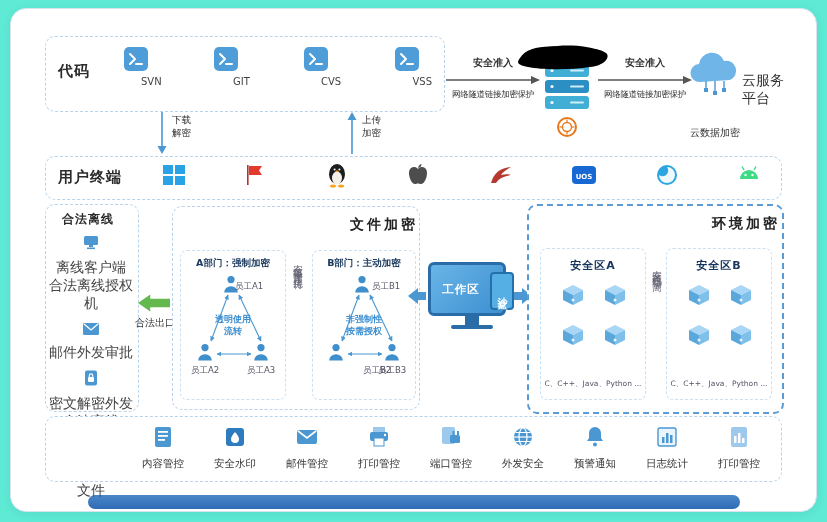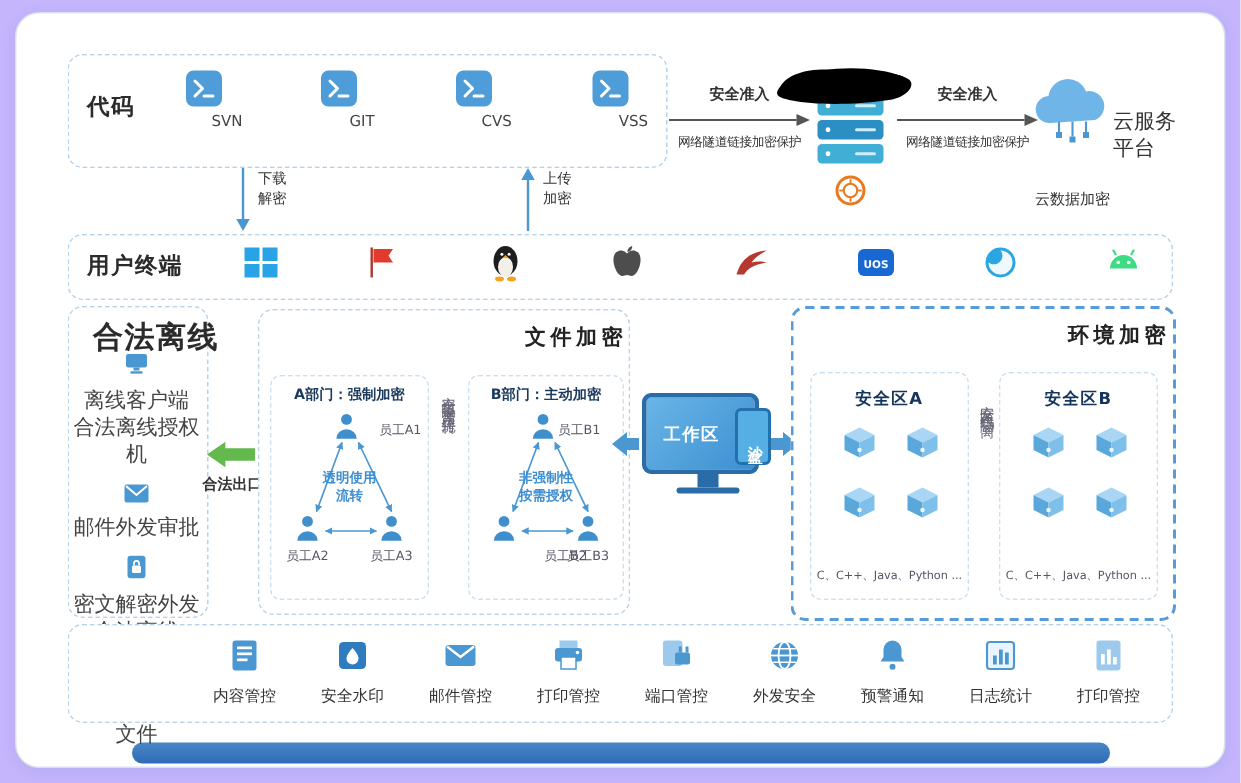--- a/index.html
+++ b/index.html
@@ -1,16 +1,16 @@
 <!DOCTYPE html>
 <html><head>
 <meta charset="utf-8">
 <style>
   html,body{margin:0;padding:0;background:#e8eef7;font-family:"DejaVu Sans","Liberation Sans",sans-serif;}
-  #canvas{position:relative;width:827px;height:522px;background:#c4b5fd;overflow:hidden;}
+  #canvas{position:relative;width:827px;height:522px;background:#5eead4;overflow:hidden;}
   .abs{position:absolute;}
   .card{position:absolute;left:10px;top:8px;width:805px;height:502px;background:#fff;border:1px solid #d9e2ee;border-radius:16px;box-shadow:0 2px 10px rgba(30,60,110,.08);}
   .dashbox{position:absolute;border:1.5px dashed #b7d3ec;border-radius:10px;background:#fff;}
   .dashbox-inner{position:absolute;border:1.2px dashed #c9dff2;border-radius:7px;background:#fff;}
   .sec-title{font-weight:bold;color:#2b2b2b;font-size:15px;letter-spacing:1px;}
   .panel-title{font-weight:bold;color:#222;font-size:14px;letter-spacing:3px;text-align:right;}
   .small-label{font-size:10px;color:#444;text-align:center;margin-left:31px;}
   .pre{white-space:pre-line;}
   .vtext{writing-mode:vertical-rl;letter-spacing:2px;color:#667;font-size:9.5px;}
   .link-t1{font-size:10px;font-weight:bold;color:#333;text-align:center;}
@@ -201,21 +201,21 @@
     <span><svg width="26" height="24" viewBox="0 0 26 24">
           <path d="M4,16 a9,9 0 0 1 18,0 z" fill="#3ddc84"></path>
           <line x1="8" y1="7" x2="6" y2="3.5" stroke="#3ddc84" stroke-width="1.5"></line>
           <line x1="18" y1="7" x2="20" y2="3.5" stroke="#3ddc84" stroke-width="1.5"></line>
           <circle cx="9.5" cy="12" r="1.2" fill="#fff"></circle>
           <circle cx="16.5" cy="12" r="1.2" fill="#fff"></circle>
         </svg></span>
   </div>
 
   <div class="dashbox" style="left:45px;top:204px;width:92px;height:206px;"></div>
-  <div class="abs sec-title" style="left:62px;top:211px;font-size:20px;">合法离线</div>
+  <div class="abs sec-title" style="left:62px;top:211px;font-size:12px;">合法离线</div>
   <div class="abs" style="left:49px;top:234px;width:84px;display:flex;flex-direction:column;align-items:center;gap:8px;">
     <div class="offline-item">
       <span><svg width="18" height="17" viewBox="0 0 18 17">
             <rect x="2" y="2" width="14" height="9" rx="1.5" fill="#4a97d2"></rect>
             <rect x="7" y="11" width="4" height="2" fill="#4a97d2"></rect>
             <rect x="5" y="13.5" width="8" height="1.6" fill="#4a97d2"></rect>
           </svg></span>
       <div class="offline-label pre">离线客户端
 合法离线授权机</div>
     </div>
@@ -244,21 +244,21 @@
           </svg></span>
       <div class="offline-label pre">制作外发云盒文件</div>
     </div>
   </div>
 
   <span class="abs" style="left:138px;top:294px;">
     <svg width="32" height="18" viewBox="0 0 34 18">
         <polygon points="0,9 13,0 13,4.5 34,4.5 34,13.5 13,13.5 13,18" fill="#63b94d"></polygon>
       </svg>
   </span>
-  <div class="abs" style="left:132px;top:316px;width:46px;font-size:10px;font-weight:700;color:#333;text-align:center;">合法出口</div>
+  <div class="abs" style="left:132px;top:316px;width:46px;font-size:10px;font-weight:400;color:#333;text-align:center;">合法出口</div>
 
   <div class="dashbox" style="left:172px;top:206px;width:246px;height:202px;"></div>
   <div class="abs panel-title" style="left:172px;top:216px;width:246px;">文件加密</div>
 
   <div class="dashbox-inner" style="left:180px;top:250px;width:104px;height:148px;">
     <svg width="104" height="148" viewBox="0 0 104 148" style="position:absolute;left:0;top:0;">
       <defs>
           <marker id="mA" viewBox="0 0 10 10" refX="9" refY="5" markerWidth="4.5" markerHeight="4.5" orient="auto-start-reverse">
             <path d="M0,0 L10,5 L0,10 z" fill="#4a97d2"></path>
           </marker>
@@ -267,21 +267,21 @@
         <line x1="47" y1="44" x2="30" y2="90"></line>
         <line x1="58" y1="44" x2="80" y2="90"></line>
         <line x1="36" y1="103" x2="70" y2="103"></line>
       </g>
     </svg>
     <div class="dept-title" style="position:absolute;left:0;right:0;top:6px;">A部门：强制加密</div>
     <span style="position:absolute;left:42px;top:24px;"><svg width="16" height="18" viewBox="0 0 16 18">
           <circle cx="8" cy="4.6" r="3.6" fill="#3f8fcd"></circle>
           <path d="M1.2,17.5 a6.8,6.3 0 0 1 13.6,0 z" fill="#3f8fcd"></path>
         </svg></span>
-    <div class="member" style="position:absolute;left:60px;top:30px;width:40px;text-align:right;">员工A1</div>
+    <div class="member" style="position:absolute;left:48px;top:30px;width:40px;text-align:center;">员工A1</div>
     <div class="note pre" style="position:absolute;left:0;right:0;top:62px;">透明使用
 流转</div>
     <span style="position:absolute;left:16px;top:92px;"><svg width="16" height="18" viewBox="0 0 16 18">
           <circle cx="8" cy="4.6" r="3.6" fill="#3f8fcd"></circle>
           <path d="M1.2,17.5 a6.8,6.3 0 0 1 13.6,0 z" fill="#3f8fcd"></path>
         </svg></span>
     <div class="member" style="position:absolute;left:2px;top:114px;width:44px;">员工A2</div>
     <span style="position:absolute;left:72px;top:92px;"><svg width="16" height="18" viewBox="0 0 16 18">
           <circle cx="8" cy="4.6" r="3.6" fill="#3f8fcd"></circle>
           <path d="M1.2,17.5 a6.8,6.3 0 0 1 13.6,0 z" fill="#3f8fcd"></path>

